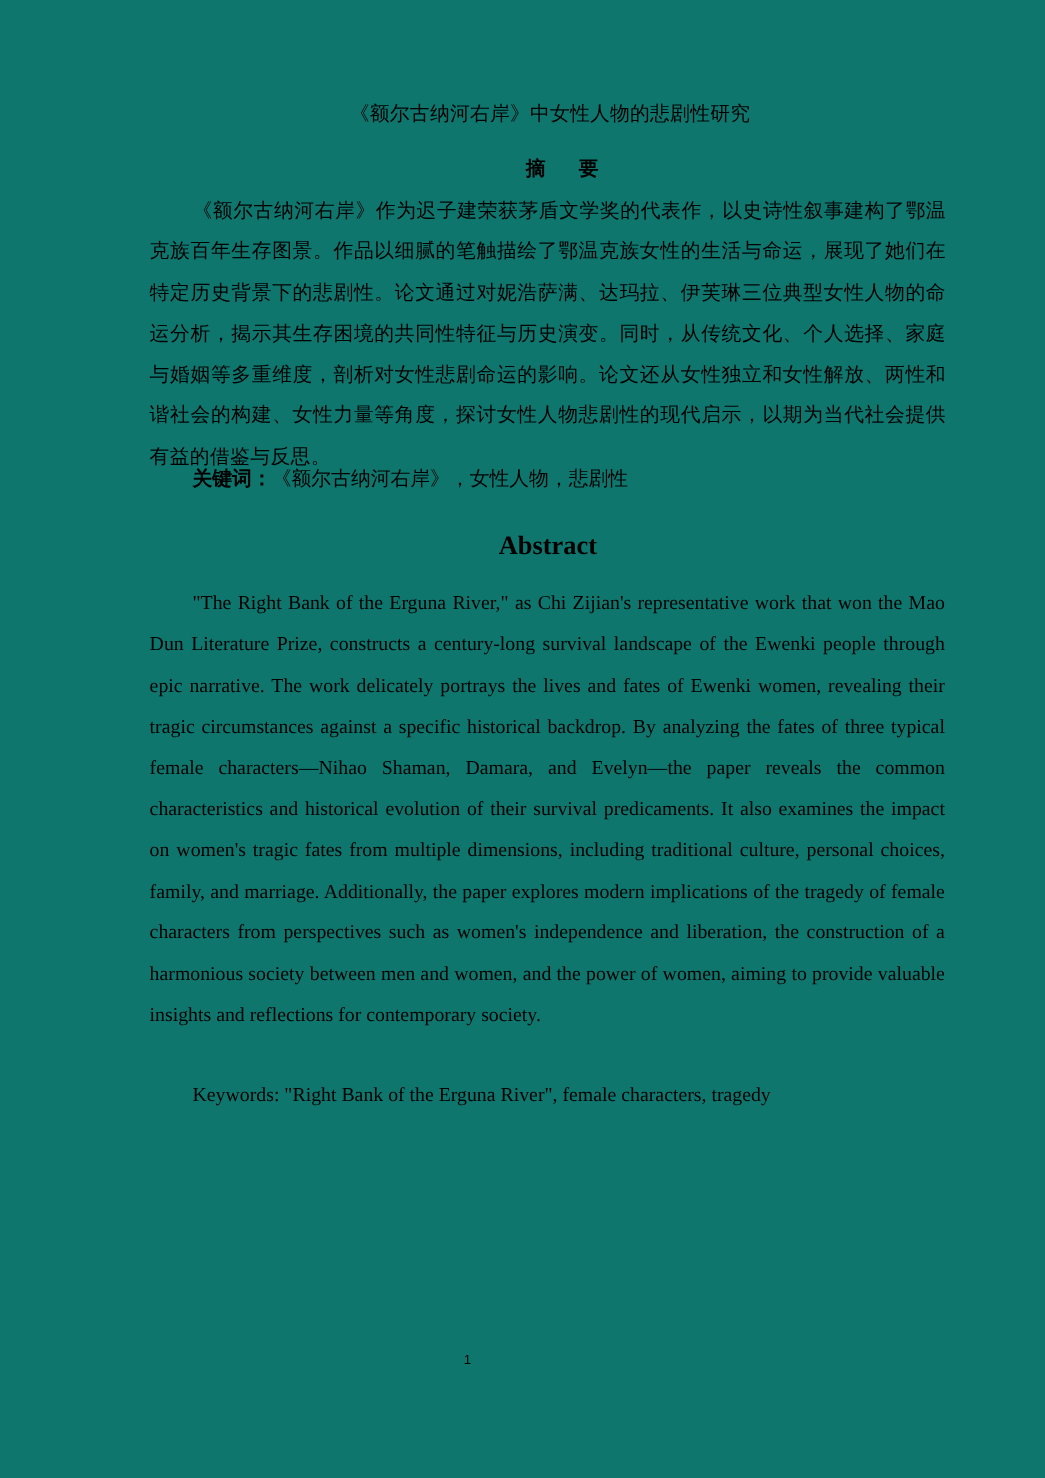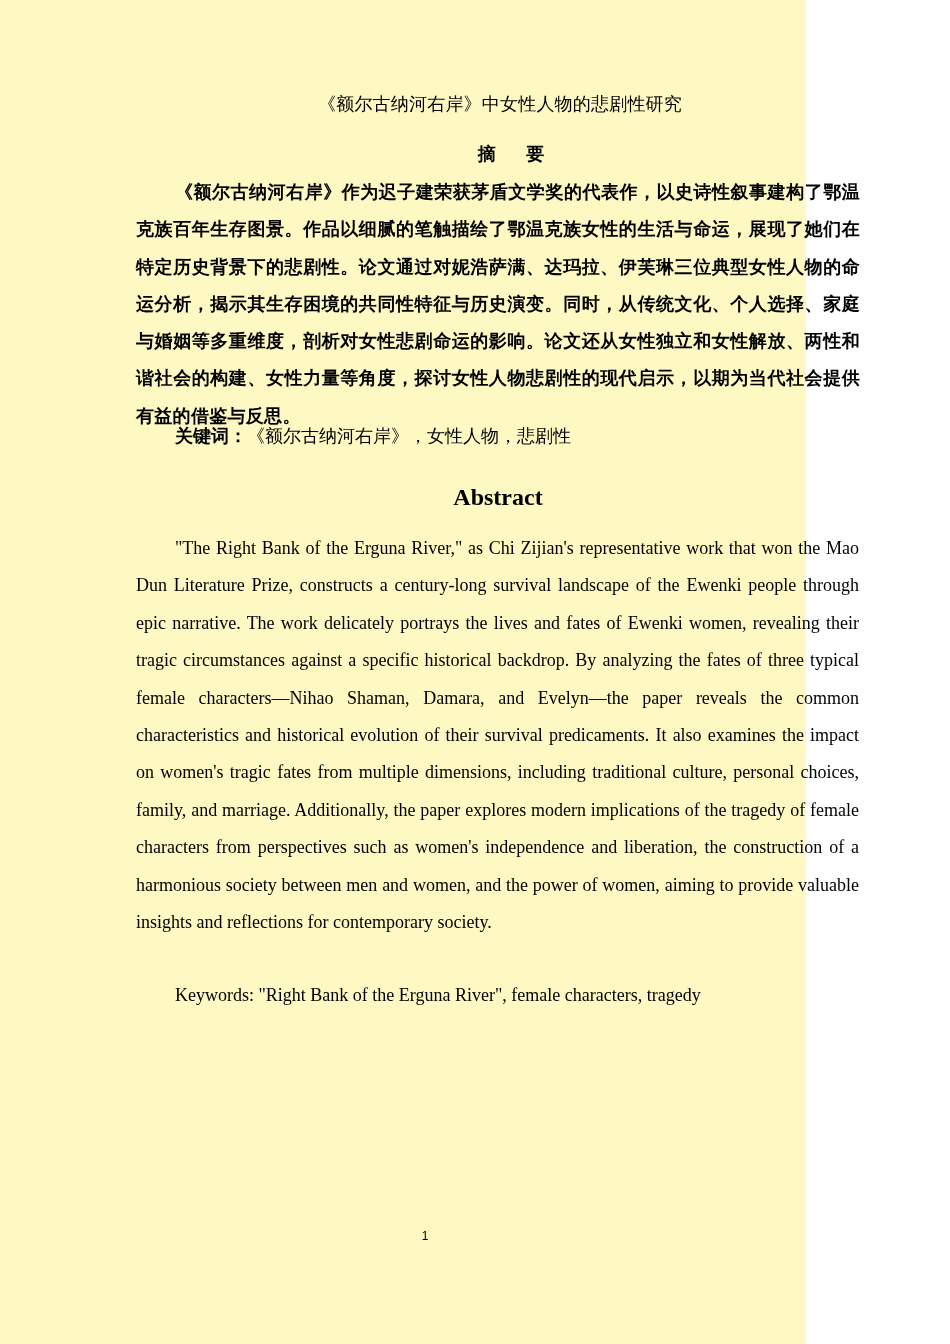--- a/index.html
+++ b/index.html
@@ -12,23 +12,23 @@
       height: 1344px;
       position: relative;
       overflow: hidden;
       color: #000000;
       font-family: "Liberation Serif", "DejaVu Serif", serif;
     }
     .page {
       position: absolute;
       left: 0;
       top: 0;
-      width: 806px;
+      width: 950px;
       height: 1344px;
-      background: #fef9c3;
+      background: #0f766e;
     }
     .zh-title {
       position: absolute;
       top: 91px;
       left: 0;
       width: 1000px;
       text-align: center;
       font-size: 18px;
       line-height: 26px;
       letter-spacing: 0.2px;
@@ -51,21 +51,20 @@
       top: 173px;
       left: 136px;
       width: 724px;
       font-size: 18px;
       line-height: 37.3px;
       text-align: justify;
       text-indent: 39px;
       letter-spacing: 0.3px;
       font-family: "DejaVu Serif", "Liberation Serif", serif;
       margin: 0;
-      font-weight: bold;
     }
     .zh-keywords {
       position: absolute;
       top: 422px;
       left: 175px;
       width: 690px;
       font-size: 18px;
       line-height: 28px;
       font-family: "DejaVu Serif", "Liberation Serif", serif;
     }

